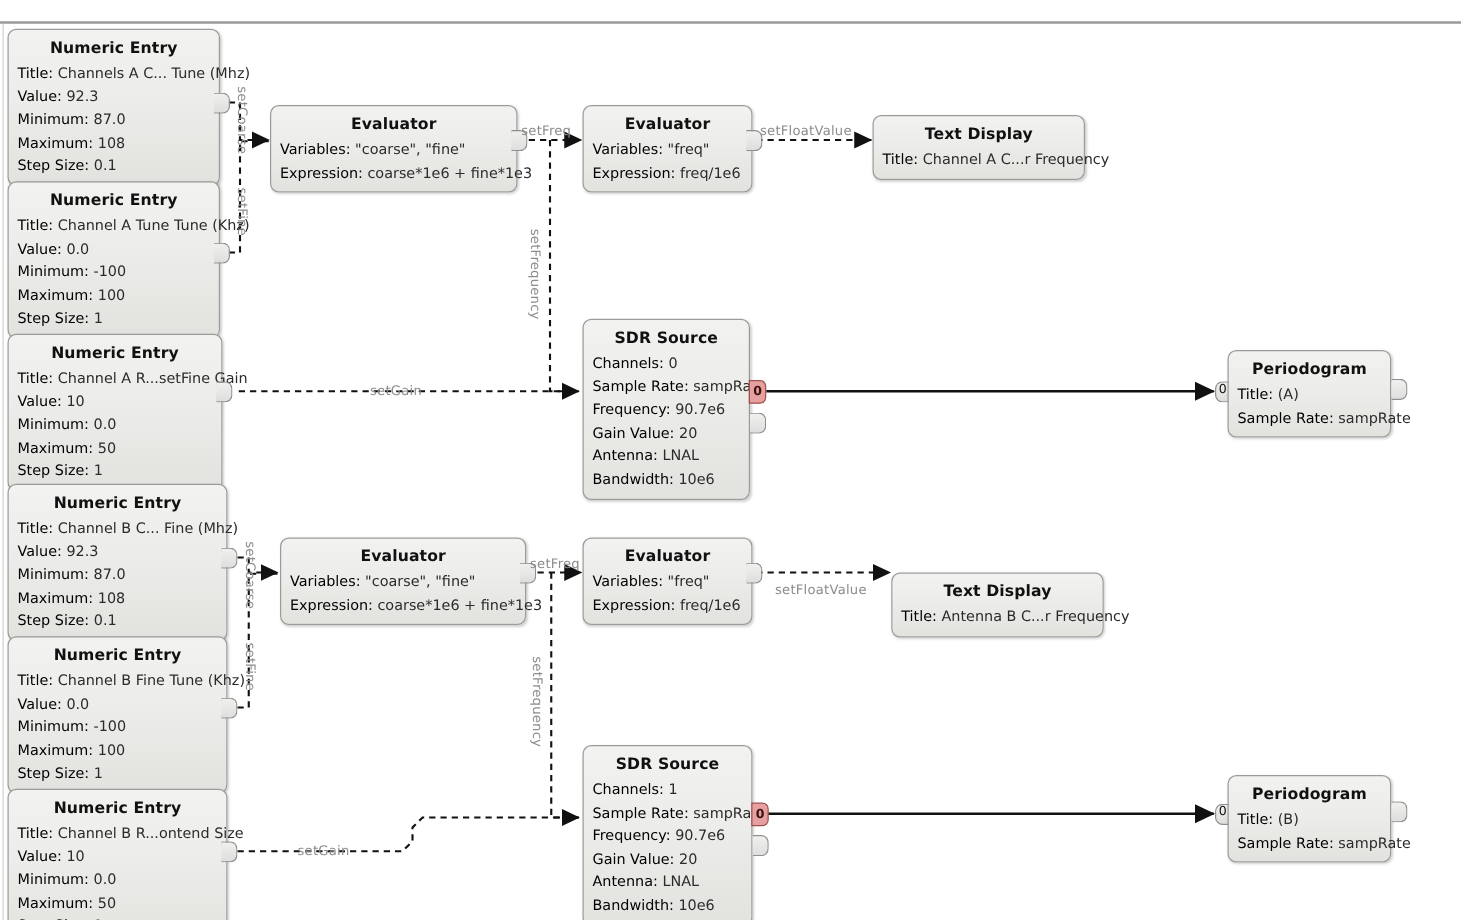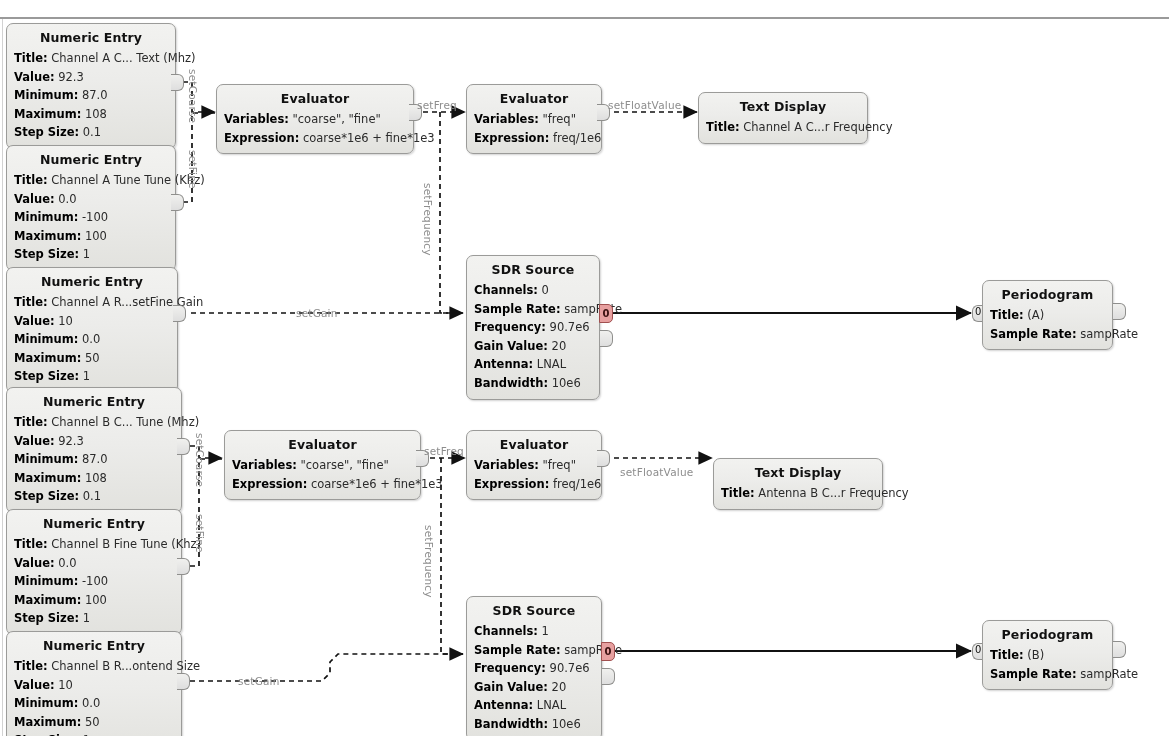--- a/index.html
+++ b/index.html
@@ -35,21 +35,21 @@
     letter-spacing:0.1px;
     margin:1px 0 4px 0;
     white-space:nowrap;
   }
   .block .row{
     font-size:11.5px;
     line-height:18.6px;
     white-space:nowrap;
     color:#2b2b2b;
   }
-  .block .row b{color:#000;font-weight:bold;}
+  .block .row b{color:#000;font-weight:normal;}
 
   
   .port{
     position:absolute;
     width:13px;height:17px;
     background:linear-gradient(to bottom,#f0f0ee,#dedede);
     border:1px solid #8f8f8d;
     box-sizing:border-box;
   }
   .port.right{border-radius:0 6px 6px 0;border-left:none;}
@@ -114,21 +114,21 @@
 
     <path d="M605,441 L712,441" fill="none" stroke="#111" stroke-width="1.7" stroke-dasharray="5,4" marker-end="url(#ah)"></path>
 
     <path d="M190,664 L312,664 L322,664 L330,656 L330,645 L338,637 L463,637" fill="none" stroke="#111" stroke-width="1.7" stroke-dasharray="5,4"></path>
 
     <path d="M613,634 L971,634" fill="none" stroke="#111" stroke-width="1.9" marker-end="url(#ah)"></path>
   </svg>
 
   <div class="block" style="left:6px;top:6px;width:170px;">
     <div class="bt">Numeric Entry</div>
-    <div class="row"><b>Title:</b> <span>Channel A C... Text (Mhz)</span></div>
+    <div class="row"><b>Title:</b> <span>Channels A C... Tune (Mhz)</span></div>
     <div class="row"><b>Value:</b> <span>92.3</span></div>
     <div class="row"><b>Minimum:</b> <span>87.0</span></div>
     <div class="row"><b>Maximum:</b> <span>108</span></div>
     <div class="row"><b>Step Size:</b> <span>0.1</span></div>
   </div>
   <div class="port right" style="left:171px;top:57px;"></div>
 
   <div class="block" style="left:6px;top:128px;width:170px;">
     <div class="bt">Numeric Entry</div>
     <div class="row"><b>Title:</b> <span>Channel A Tune Tune (Khz)</span></div>
@@ -144,21 +144,21 @@
     <div class="row"><b>Title:</b> <span>Channel A R...setFine Gain</span></div>
     <div class="row"><b>Value:</b> <span>10</span></div>
     <div class="row"><b>Minimum:</b> <span>0.0</span></div>
     <div class="row"><b>Maximum:</b> <span>50</span></div>
     <div class="row"><b>Step Size:</b> <span>1</span></div>
   </div>
   <div class="port right" style="left:173px;top:288px;"></div>
 
   <div class="block" style="left:6px;top:370px;width:176px;">
     <div class="bt">Numeric Entry</div>
-    <div class="row"><b>Title:</b> <span>Channel B C... Tune (Mhz)</span></div>
+    <div class="row"><b>Title:</b> <span>Channel B C... Fine (Mhz)</span></div>
     <div class="row"><b>Value:</b> <span>92.3</span></div>
     <div class="row"><b>Minimum:</b> <span>87.0</span></div>
     <div class="row"><b>Maximum:</b> <span>108</span></div>
     <div class="row"><b>Step Size:</b> <span>0.1</span></div>
   </div>
   <div class="port right" style="left:177px;top:421px;"></div>
 
   <div class="block" style="left:6px;top:492px;width:176px;">
     <div class="bt">Numeric Entry</div>
     <div class="row"><b>Title:</b> <span>Channel B Fine Tune (Khz)</span></div>

